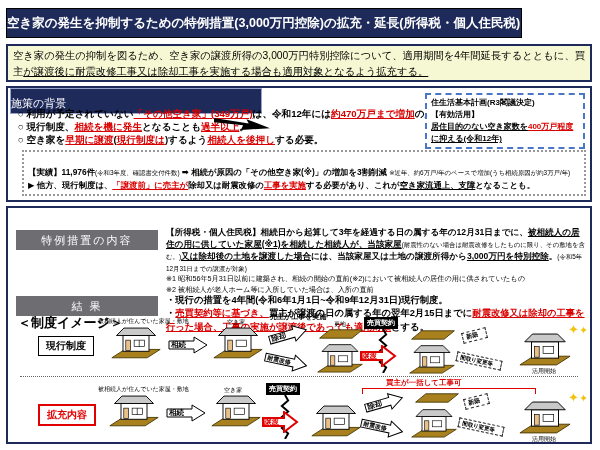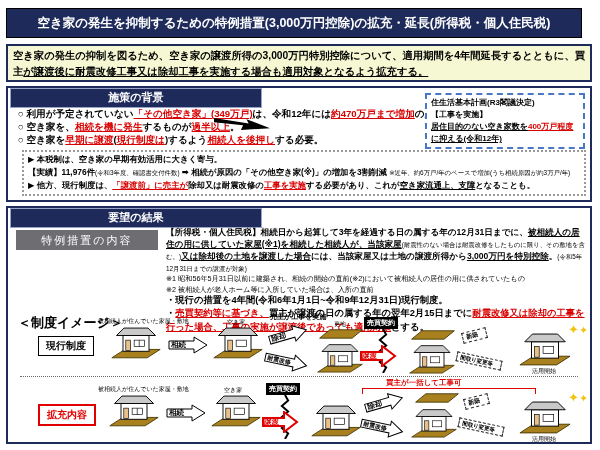--- a/index.html
+++ b/index.html
@@ -1,34 +1,34 @@
 <!DOCTYPE html>
 <html><head>
 <meta charset="utf-8">
 <style>
   html,body{margin:0;padding:0;background:#fff;}
   body{width:600px;height:450px;position:relative;overflow:hidden;
        font-family:"Liberation Sans","DejaVu Sans",sans-serif;color:#000;}
   .abs{position:absolute;}
   
-  .title-bar{left:6px;top:8px;width:576px;height:30px;background:#1e2a5a;
-    border:1px solid #000;box-sizing:border-box;display:flex;align-items:center;justify-content:center;}
+  .title-bar{left:6px;top:8px;width:516px;height:30px;background:#1e2a5a;
+    border:1px solid #000;box-sizing:border-box;display:flex;align-items:center;}
   .title-bar span{color:#fff;font-weight:bold;font-size:12.5px;letter-spacing:0;}
   
   .summary{left:6px;top:44px;width:586px;height:38px;background:#f5f8d2;
     border:2px solid #1e2a5a;box-sizing:border-box;padding:2px 5px;
-    font-size:10.3px;font-weight:bold;line-height:1.55;}
+    font-size:10.3px;font-weight:normal;line-height:1.55;}
   .u{text-decoration:underline;}
   .redu{color:#d90000;text-decoration:underline;}
   
   .section{left:6px;width:586px;border:2px solid #1e2a5a;box-sizing:border-box;background:#fff;}
   .sec-bg{top:86px;height:116px;}
   .sec-res{top:206px;height:238px;}
   .sec-head{position:absolute;left:2px;top:0;width:250px;background:#1e2a5a;color:#fff;
-    font-weight:bold;font-size:11px;text-align:center;padding:1px 0 2px;border:1px solid #9aa4c8;}
+    font-weight:normal;font-size:11px;text-align:left;padding:7px 0 2px;border:1px solid #9aa4c8;}
   .bullet{position:absolute;font-size:9.6px;font-weight:bold;white-space:nowrap;}
   .black-arrow{position:absolute;left:206px;top:30px;width:56px;height:12px;background:#000;
     clip-path:polygon(0 0,62% 45%,58% 10%,100% 85%,48% 100%,52% 60%,0 35%);}
   .plan-box{position:absolute;right:5px;top:5px;width:160px;border:2px dashed #4a76c8;
     background:#fff;box-sizing:border-box;padding:2px 4px;font-size:8px;font-weight:bold;line-height:1.5;}
   .note-box{position:absolute;left:14px;right:4px;top:62px;height:46px;border:2px dotted #999;
     box-sizing:border-box;padding:1px 4px;font-size:8.4px;font-weight:bold;line-height:1.55;white-space:nowrap;}
   .tiny{font-size:6.4px;font-weight:normal;}
   
   .glabel{position:absolute;left:8px;width:142px;height:20px;background:#6d6d72;color:#fff;
@@ -69,50 +69,50 @@
 <div class="abs summary">
   <span>空き家の発生の抑制を図るため、空き家の譲渡所得の3,000万円特別控除について、適用期間を4年間延長するとともに、買主</span><span class="u">が譲渡後に耐震改修工事又は除却工事を実施する場合も適用対象となるよう拡充する。</span>
 </div>
 
 <div class="abs section sec-bg">
   <div class="sec-head">施策の背景</div>
   <div class="bullet" style="left:10px;top:20px;">
     <span>○ 利用が予定されていない</span><span class="redu">「その他空き家」(349万戸)</span><span>は、令和12年には</span><span class="redu">約470万戸まで増加</span><span>の見込み。</span>
   </div>
   <div class="bullet" style="left:10px;top:33px;">
-    <span>○ 空き家を、</span><span class="redu">相続を機に発生</span><span>するものが</span><span class="redu">過半以上</span><span>。</span>
+    <span>○ 現行制度、</span><span class="redu">相続を機に発生</span><span>となることも</span><span class="redu">過半以上</span><span>。</span>
   </div>
   <div class="black-arrow"></div>
   <div class="bullet" style="left:10px;top:46px;">
     <span>○ 空き家を</span><span class="redu">早期に譲渡</span><span>(</span><span class="redu">現行制度は</span><span>)するよう</span><span class="redu">相続人を後押し</span><span>する必要。</span>
   </div>
   <div class="plan-box">
     <span>住生活基本計画(R3閣議決定)</span><br>
-    <span>【工事を実施】</span><br>
+    <span>【有効活用】</span><br>
     <span class="u">居住目的のない空き家数を</span><span class="redu">400万戸程度</span><span class="u">に抑える(令和12年)</span>
   </div>
   <div class="note-box">
-    <span>▶ 本税制は、空き家の早期有効活用に大きく寄与。</span><br>
+    <br>
     <span>【実績】11,976件</span><span class="tiny">(令和3年度、確認書交付件数)</span><span> ➡ 相続が原因の「その他空き家(※)」の増加を3割削減 </span><span class="tiny">※近年、約6万戸/年のペースで増加(うち相続原因が約3万戸/年)</span><br>
     <span>▶ 他方、現行制度は、</span><span class="redu">「譲渡前」に売主が</span><span>除却又は耐震改修の</span><span class="redu">工事を実施</span><span>する必要があり、これが</span><span class="u">空き家流通上、支障</span><span>となることも。</span>
   </div>
 </div>
 
 <div class="abs section sec-res">
-  <div class="sec-head">要望の結果</div>
 
   <div class="glabel" style="top:22px;">特例措置の内容</div>
   <div class="mtext">
     <span>【所得税・個人住民税】相続日から起算して3年を経過する日の属する年の12月31日までに、</span><span class="u">被相続人の居住の用に供していた家屋(※1)を相続した相続人が、当該家屋</span><span class="tiny">(耐震性のない場合は耐震改修をしたものに限り、その敷地を含む。)</span><span class="u">又は除却後の土地を譲渡した場合</span><span>には、当該家屋又は土地の譲渡所得から</span><span class="u">3,000万円を特別控除</span><span>。</span><span class="tiny">(令和5年12月31日までの譲渡が対象)</span>
     <div class="mnotes">
       <span>※1 昭和56年5月31日以前に建築され、相続の開始の直前(※2)において被相続人の居住の用に供されていたもの</span><br>
       <span>※2 被相続人が老人ホーム等に入所していた場合は、入所の直前</span>
     </div>
   </div>
 
+  <div class="glabel" style="top:88px;">結 果</div>
   <div class="rtext">
     <span>・現行の措置を4年間(令和6年1月1日~令和9年12月31日)現行制度。</span><br>
     <span>・</span><span class="redu">売買契約等に基づき、</span><span>買主が譲渡の日の属する年の翌年2月15日までに</span><span class="redu">耐震改修又は除却の工事を行った場合、工事の実施が譲渡後であっても適用対象</span><span>とする。</span>
   </div>
 
   <div class="diagram">
     <div class="dia-heading">＜制度イメージ＞</div>
     <div class="sep"></div>
 
     <div class="row row1">

